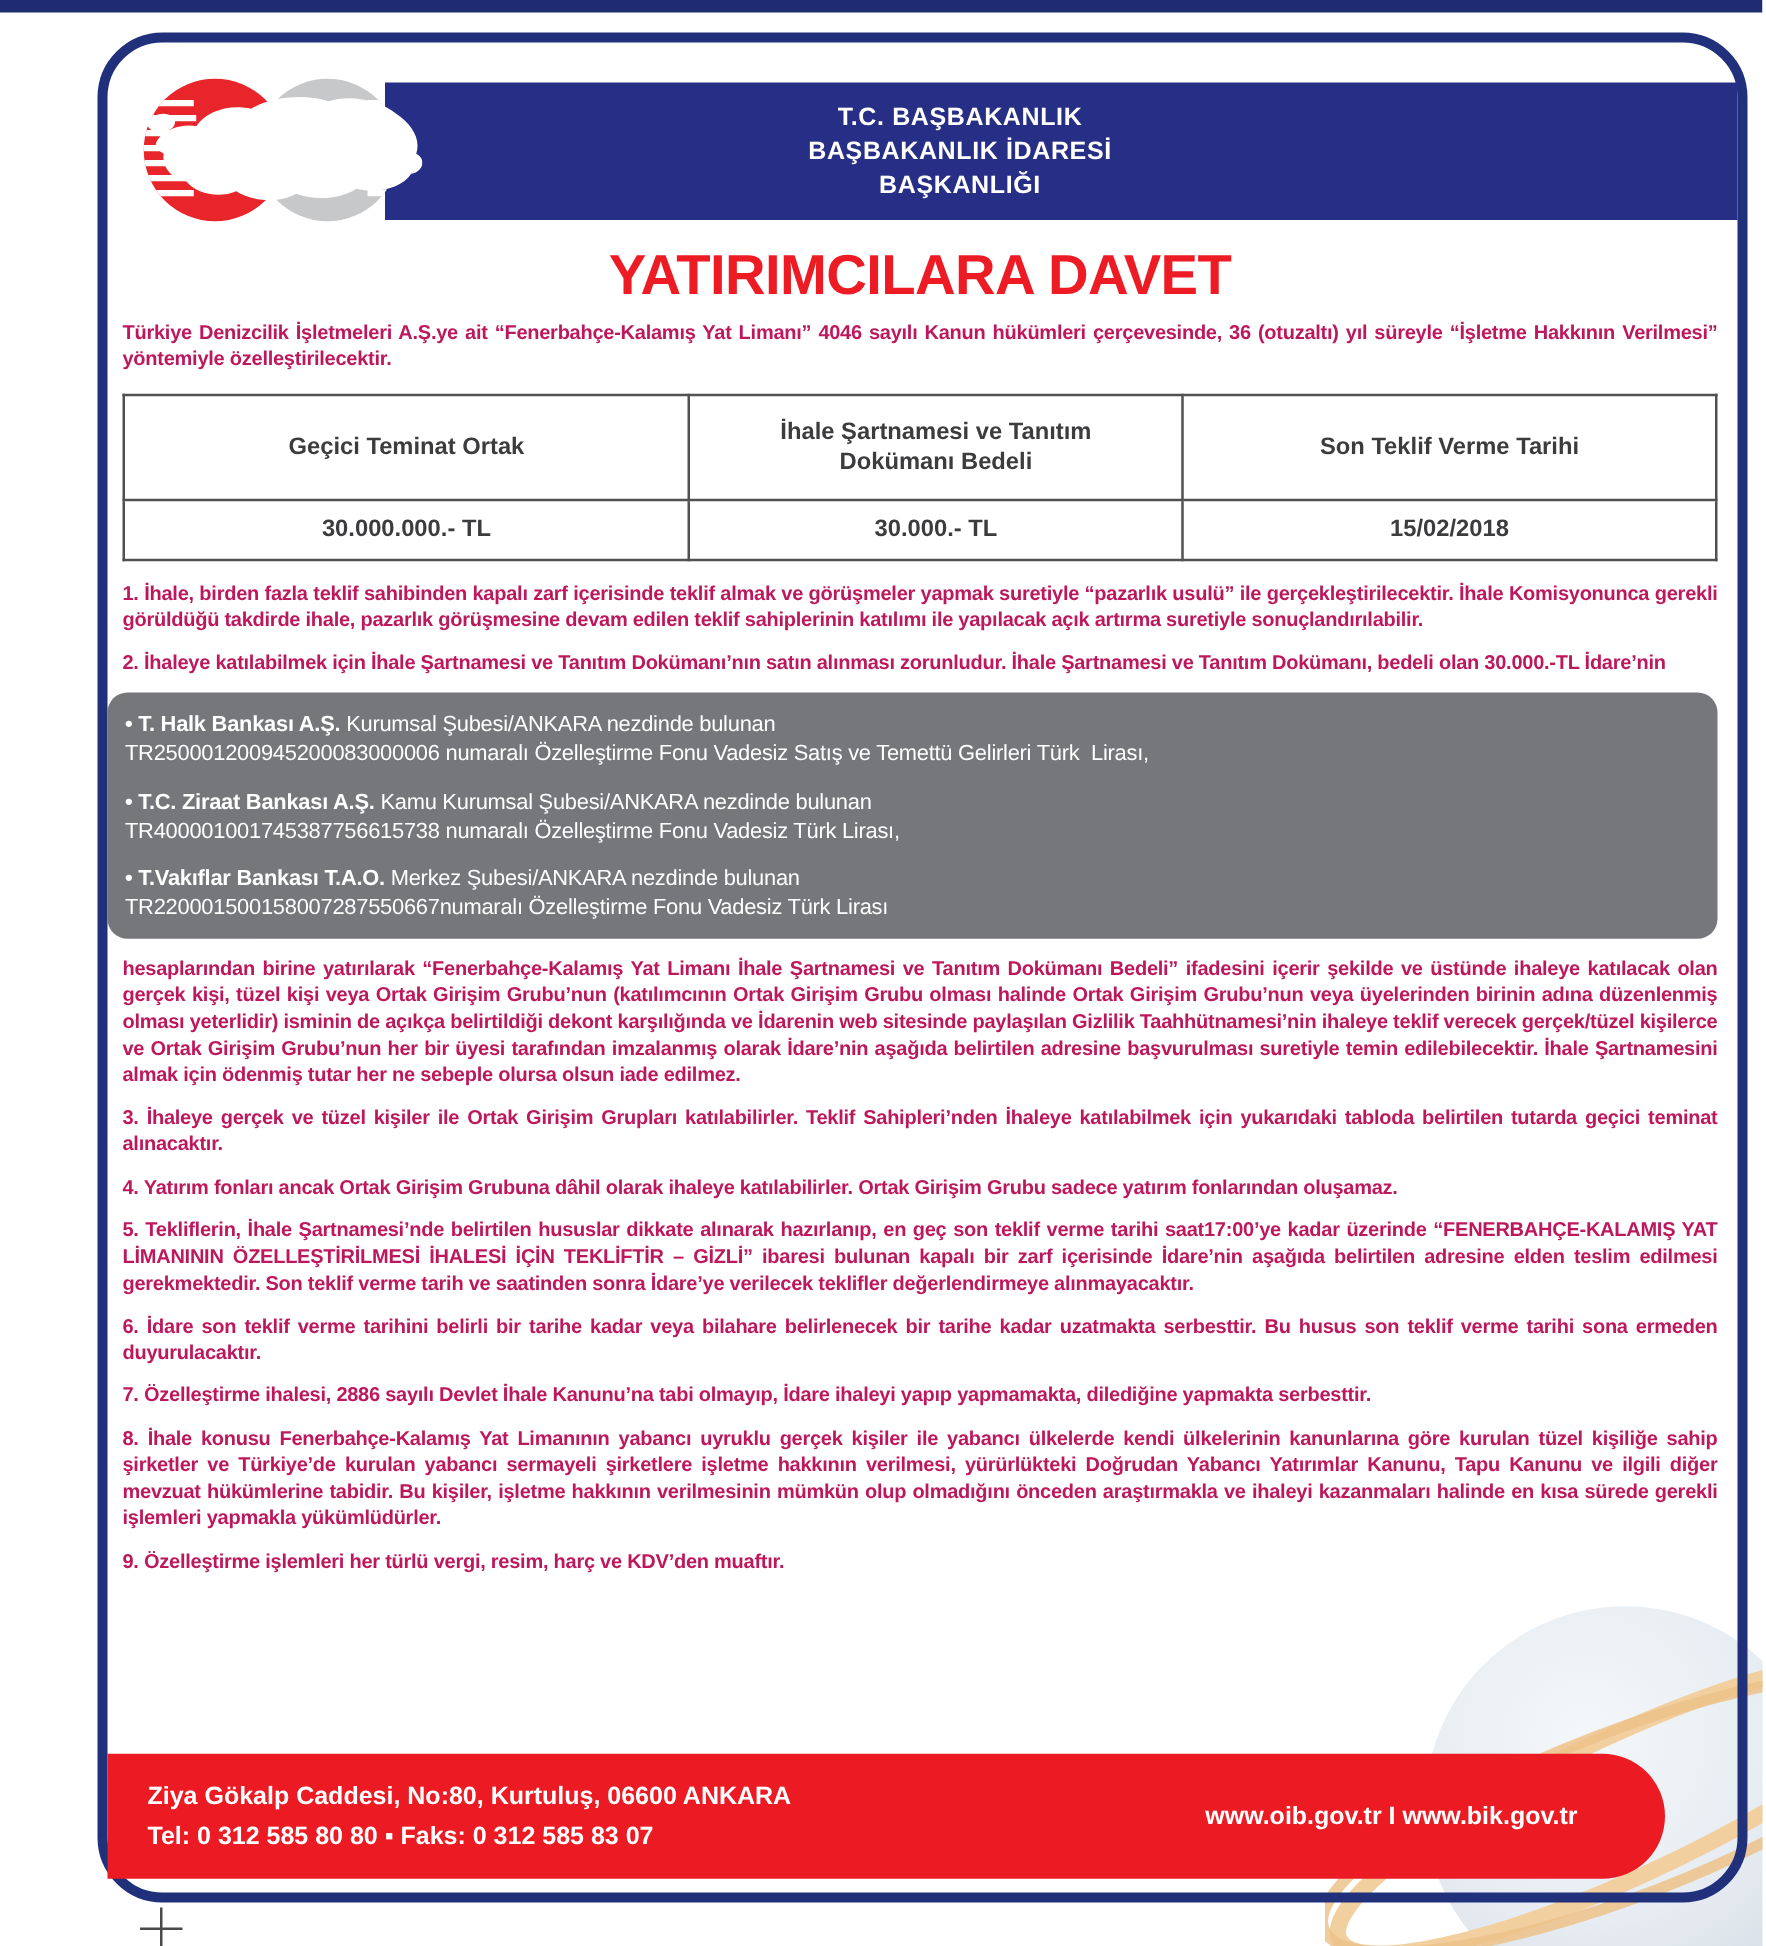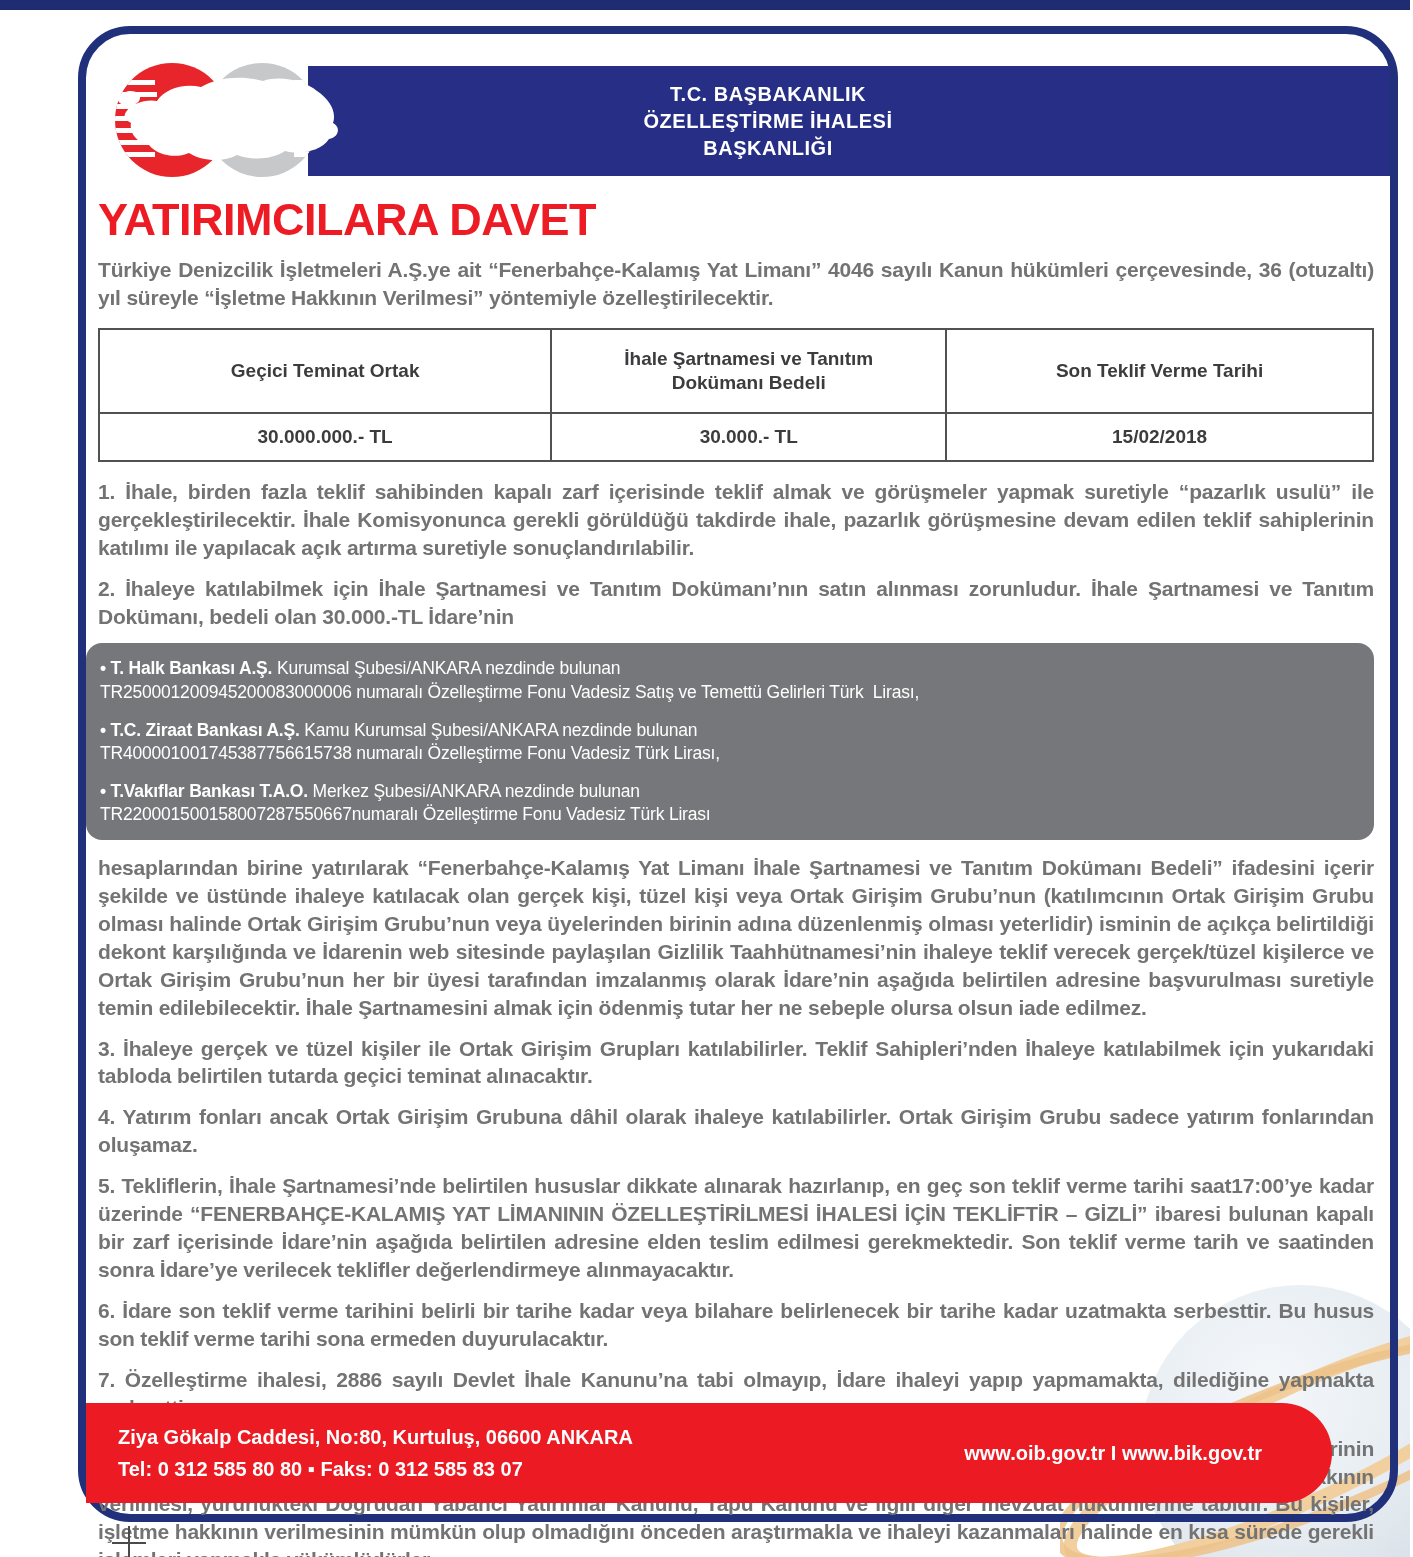--- a/index.html
+++ b/index.html
@@ -24,24 +24,24 @@
     background:#262f85; display:flex; align-items:center;
   }
   .band-text { width:920px; text-align:center; color:#ffffff; font-weight:bold;
     font-size:20px; line-height:1.35; letter-spacing:0.5px; }
 
   
   .logo { position:absolute; left:26px; top:24px; width:226px; height:124px; }
 
   .content { position:absolute; top:152px; left:12px; right:16px; }
 
-  h1.title { color:#ed1c24; font-size:45px; font-weight:bold;
+  h1.title { text-align:center; color:#ed1c24; font-size:45px; font-weight:bold;
     margin:8px 0 10px 0; letter-spacing:-0.5px; }
 
-  .intro, .para { font-size:21px; font-weight:bold; color:#737373; text-align:justify;
+  .intro, .para { font-size:16px; font-weight:bold; color:#be185d; text-align:justify;
     line-height:1.33; letter-spacing:-0.2px; margin:0 0 13px 0; }
   .intro { margin-bottom:16px; }
 
   table.info { width:100%; border-collapse:collapse; margin:2px 0 16px 0; }
   table.info th, table.info td { border:2px solid #505153; text-align:center;
     font-weight:bold; color:#3c3c3e; }
   table.info th { height:74px; font-size:19px; line-height:1.25; padding:4px 60px; }
   table.info td { height:44px; font-size:19px;text-align:center; }
   .col1 { width:35.5%; } .col2 { width:31%; } .col3 { width:33.5%; }
 
@@ -91,21 +91,21 @@
       <ellipse cx="240" cy="190" rx="252" ry="56" stroke="#f2cf9f" stroke-width="13" transform="rotate(-25 240 190)"></ellipse>
       <ellipse cx="240" cy="196" rx="258" ry="66" stroke="#edc289" stroke-width="9" opacity="0.85" transform="rotate(-21 240 196)"></ellipse>
     </g>
   </svg>
 
   <div class="doc">
 
     <div class="band">
       <div class="band-text">
         <div>T.C. BAŞBAKANLIK</div>
-        <div>ÖZELLEŞTİRME İHALESİ</div>
+        <div>BAŞBAKANLIK İDARESİ</div>
         <div>BAŞKANLIĞI</div>
       </div>
     </div>
 
     <div class="logo">
       <svg width="226" height="124" viewBox="0 0 226 124">
         <defs>
           <clipPath id="redclip">
               <circle cx="60" cy="62" r="57"></circle>
             </clipPath>

